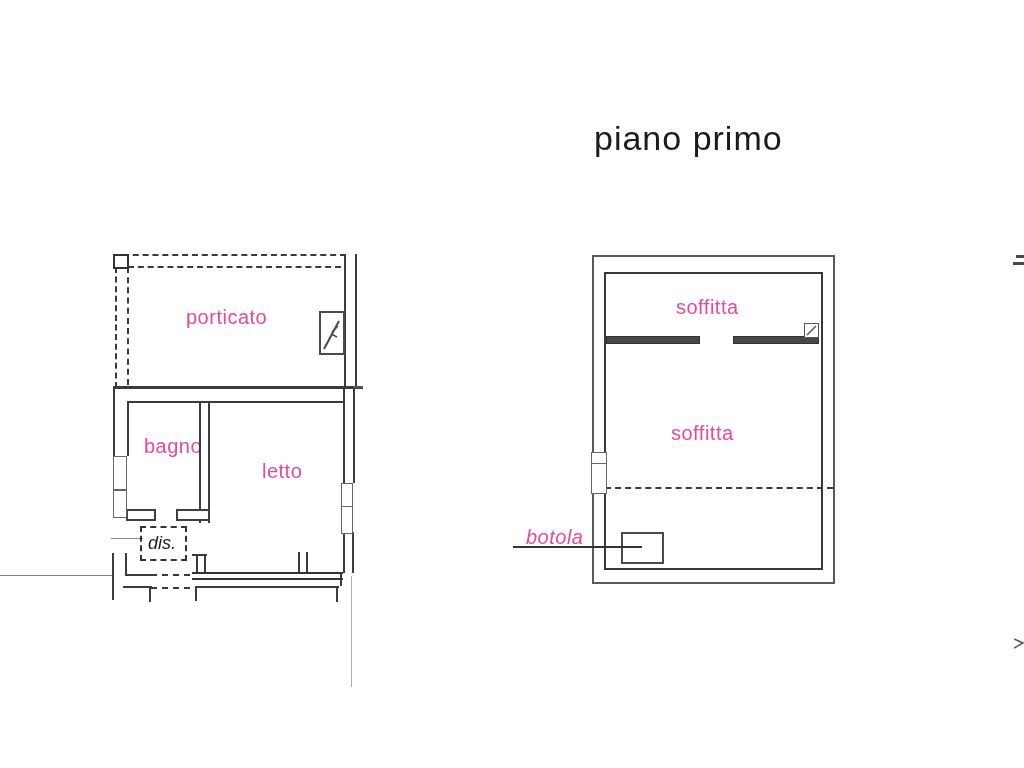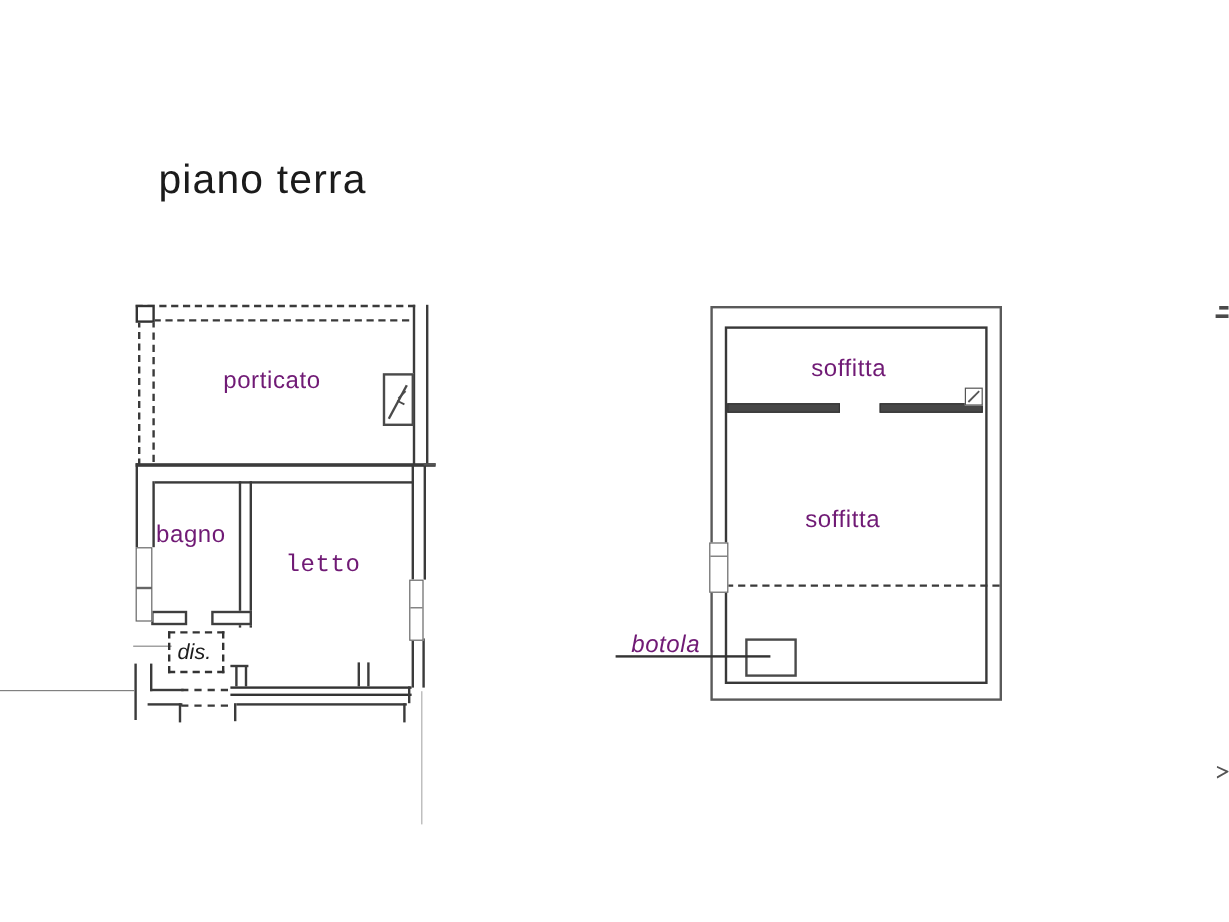--- a/index.html
+++ b/index.html
@@ -1,33 +1,32 @@
 <!DOCTYPE html>
 <html><head>
 <meta charset="utf-8">
 <style>
   html,body{margin:0;padding:0;background:#fff;}
   .canvas{position:relative;width:1024px;height:768px;background:#ffffff;overflow:hidden;
           font-family:"Liberation Sans",sans-serif;color:#1b1b1b;}
   .abs{position:absolute;}
   .title{position:absolute;margin:0;font-size:34px;font-weight:400;color:#1b1b1b;letter-spacing:1px;white-space:nowrap;}
-  .lbl{position:absolute;font-size:20px;color:#701a75;letter-spacing:0.5px;white-space:nowrap;}
+  .lbl{position:absolute;font-size:20px;color:#ec4899;letter-spacing:0.5px;white-space:nowrap;}
   .lbl-sm{position:absolute;font-size:18px;color:#1d1d1d;white-space:nowrap;}
   
   .solid{border-color:#3b3b3b;border-style:solid;border-width:0;}
   .dash{border-color:#3a3a3a;border-style:dashed;border-width:0;}
   .win{background:#fff;border:1.5px solid #666;}
   svg{display:block;}
 </style>
 </head>
 <body>
 
 <div class="canvas">
 
-  <h1 class="title" style="left:132px;top:131px;">piano terra</h1>
 
   <div class="abs" style="left:113px;top:254px;width:12px;height:11px;border:2.5px solid #333;background:#fff;z-index:3;"></div>
   <div class="abs dash" style="left:113px;top:254px;width:233px;border-top-width:2.5px;"></div>
   <div class="abs dash" style="left:128px;top:266px;width:213px;border-top-width:2.5px;"></div>
   <div class="abs dash" style="left:115px;top:267px;height:121px;border-left-width:2.5px;"></div>
   <div class="abs dash" style="left:127px;top:267px;height:118px;border-left-width:2.5px;"></div>
 
   <span class="lbl" style="left:186px;top:306px;">porticato</span>
 
   <div class="abs" style="left:319px;top:311px;width:22px;height:40px;border:2px solid #4a4a4a;background:#fff;z-index:3;">
@@ -44,21 +43,21 @@
   <div class="abs solid" style="left:129px;top:401px;width:216px;border-top-width:2px;"></div>
 
   <div class="abs solid" style="left:113px;top:386px;height:70px;border-left-width:2.5px;"></div>
   <div class="abs solid" style="left:127px;top:401px;height:55px;border-left-width:2px;"></div>
   <div class="abs win" style="left:113px;top:456px;width:12px;height:32px;z-index:2;"></div>
   <div class="abs win" style="left:113px;top:490px;width:12px;height:26px;z-index:2;"></div>
   <div class="abs" style="left:111px;top:538px;width:32px;border-top:1.5px solid #8a8a8a;"></div>
   <div class="abs solid" style="left:112px;top:553px;height:47px;border-left-width:2.5px;"></div>
   <div class="abs solid" style="left:125px;top:553px;height:23px;border-left-width:2px;"></div>
 
-  <span class="lbl" style="left:130px;top:435px;text-align:center;">bagno</span>
+  <span class="lbl" style="left:144px;top:435px;text-align:center;">bagno</span>
   <div class="abs solid" style="left:199px;top:401px;width:7px;height:122px;border-left-width:2.5px;border-right-width:2.5px;"></div>
   <div class="abs" style="left:126px;top:509px;width:26px;height:8px;border:2px solid #3f3f3f;background:#fff;"></div>
   <div class="abs" style="left:176px;top:509px;width:30px;height:8px;border:2px solid #3f3f3f;background:#fff;"></div>
 
   <div class="abs" style="left:140px;top:526px;width:43px;height:31px;border:2px dashed #333;"></div>
   <span class="lbl-sm" style="left:148px;top:533px;font-style:italic;">dis.</span>
   <div class="abs solid" style="left:196px;top:555px;width:6px;height:22px;border-left-width:2px;border-right-width:2px;"></div>
   <div class="abs solid" style="left:192px;top:554px;width:15px;border-top-width:2px;"></div>
   <div class="abs solid" style="left:298px;top:552px;width:6px;height:23px;border-left-width:2px;border-right-width:2px;"></div>
 
@@ -68,29 +67,30 @@
   <div class="abs solid" style="left:125px;top:574px;width:28px;border-top-width:2.5px;"></div>
   <div class="abs solid" style="left:123px;top:586px;width:29px;border-top-width:2.5px;"></div>
   <div class="abs solid" style="left:149px;top:586px;height:16px;border-left-width:2.5px;"></div>
 
   <div class="abs" style="left:192px;top:572px;width:151px;height:4px;border-top:2.5px solid #333;border-bottom:2px solid #333;background:#fff;"></div>
   <div class="abs solid" style="left:340px;top:572px;height:14px;border-left-width:2.5px;"></div>
   <div class="abs solid" style="left:197px;top:586px;width:142px;border-top-width:2.5px;"></div>
   <div class="abs solid" style="left:195px;top:586px;height:15px;border-left-width:2.5px;"></div>
   <div class="abs solid" style="left:336px;top:586px;height:16px;border-left-width:2.5px;"></div>
 
-  <span class="lbl" style="left:238px;top:460px;font-family:Liberation Mono, monospace;">letto</span>
+  <span class="lbl" style="left:262px;top:460px;">letto</span>
   <div class="abs solid" style="left:343px;top:388px;width:8px;height:95px;border-left-width:2.5px;border-right-width:2.5px;"></div>
   <div class="abs win" style="left:341px;top:483px;width:10px;height:49px;z-index:2;">
     <div style="margin-top:22px;border-top:1.5px solid #666;"></div>
   </div>
   <div class="abs solid" style="left:343px;top:532px;width:7px;height:41px;border-left-width:2.5px;border-right-width:2.5px;"></div>
   <div class="abs" style="left:353px;top:386px;width:10px;border-top:2px solid #555;"></div>
   <div class="abs" style="left:351px;top:576px;height:111px;border-left:1.5px solid #b0b0b0;"></div>
 
+  <h1 class="title" style="left:594px;top:119px;">piano primo</h1>
 
   <div class="abs" style="left:592px;top:255px;width:239px;height:325px;border:2px solid #5a5a5a;"></div>
   <div class="abs" style="left:604px;top:272px;width:215px;height:294px;border:2.5px solid #383838;"></div>
 
   <div class="abs" style="left:606px;top:336px;width:92px;height:6px;background:#474747;border:1px solid #333;"></div>
   <div class="abs" style="left:733px;top:336px;width:84px;height:6px;background:#474747;border:1px solid #333;"></div>
   <div class="abs" style="left:804px;top:323px;width:13px;height:13px;border:1.5px solid #555;background:#fff;z-index:3;">
     <svg width="13" height="13" viewBox="0 0 13 13">
       <line x1="2" y1="11" x2="11" y2="2" stroke="#555" stroke-width="1.5"></line>
     </svg>

